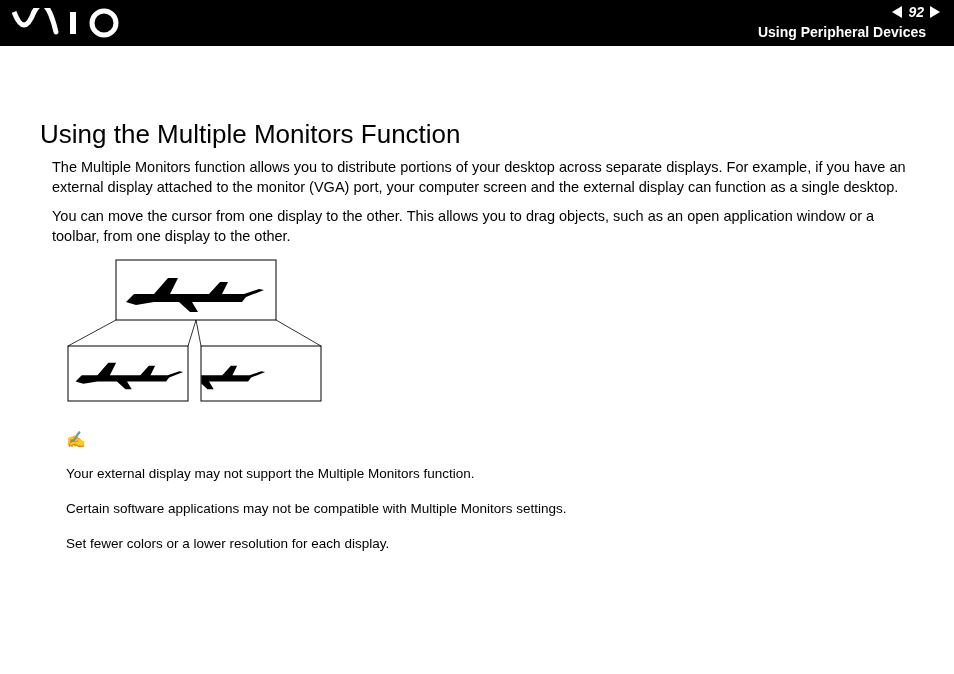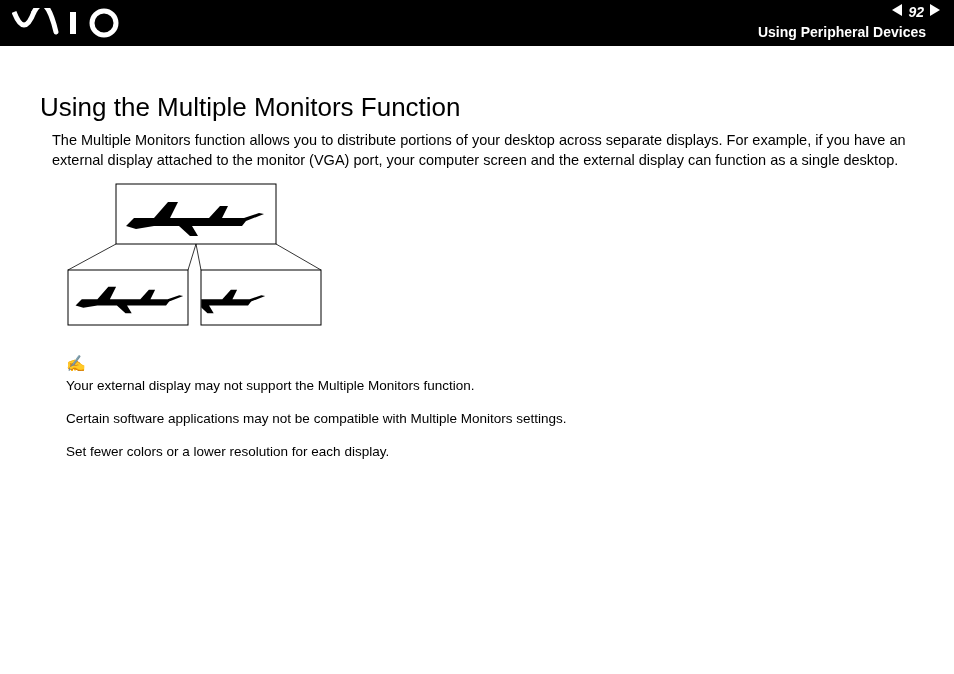--- a/index.html
+++ b/index.html
@@ -21,21 +21,21 @@
   .vaio-logo {
     position: absolute;
     left: 12px;
     top: 8px;
   }
   .nav {
     position: absolute;
     right: 14px;
     top: 4px;
     display: flex;
-    align-items: flex-start;
+    align-items: center;
     gap: 6px;
     font-style: italic;
     font-weight: bold;
     font-size: 14px;
   }
   .tri {
     width: 0;
     height: 0;
     border-top: 6px solid transparent;
     border-bottom: 6px solid transparent;
@@ -43,21 +43,21 @@
   .tri-left  { border-right: 10px solid #fff; }
   .tri-right { border-left: 10px solid #fff; }
   .section-title {
     position: absolute;
     right: 28px;
     top: 24px;
     font-weight: bold;
     font-size: 14px;
   }
   .content {
-    padding: 46px 40px 0 40px;
+    padding: 73px 40px 0 40px;
   }
   h1 {
     font-size: 26px;
     font-weight: normal;
     margin: 0 0 8px 0;
   }
   p.body {
     font-size: 14.5px;
     line-height: 1.35;
     margin: 0 0 10px 12px;
@@ -67,21 +67,21 @@
   }
   .note-icon {
     color: #3aa0a0;
     font-size: 16px;
     margin-left: 26px;
     display: block;
   }
   p.note {
     font-size: 13.5px;
     line-height: 1.4;
-    margin: 4px 0 14px 26px;
+    margin: 16px 0 14px 26px;
     max-width: 870px;
   }
 </style>
 </head>
 <body>
 
 <div class="header">
   <svg class="vaio-logo" width="120" height="30" viewBox="0 0 120 30">
     <path d="M2 4 Q12 30 22 4" stroke="#fff" stroke-width="5" fill="none"></path>
     <path d="M22 4 Q34 -18 44 24" stroke="#fff" stroke-width="5" fill="none" stroke-linecap="round"></path>
@@ -92,20 +92,21 @@
     <span class="tri tri-left"></span>
     <span>92</span>
     <span class="tri tri-right"></span>
   </div>
   <div class="section-title">Using Peripheral Devices</div>
 </div>
 
 <div class="content">
   <h1>Using the Multiple Monitors Function</h1>
   <p class="body">The Multiple Monitors function allows you to distribute portions of your desktop across separate displays. For example, if you have an external display attached to the monitor (VGA) port, your computer screen and the external display can function as a single desktop.</p>
+  <p class="body">You can move the cursor from one display to the other. This allows you to drag objects, such as an open application window or a toolbar, from one display to the other.</p>
 
   <div class="illustration">
     <svg width="260" height="150" viewBox="0 0 260 150">
 
       <rect x="50" y="2" width="160" height="60" fill="#fff" stroke="#000"></rect>
 
       <rect x="2" y="88" width="120" height="55" fill="#fff" stroke="#000"></rect>
 
       <rect x="135" y="88" width="120" height="55" fill="#fff" stroke="#000"></rect>
 

